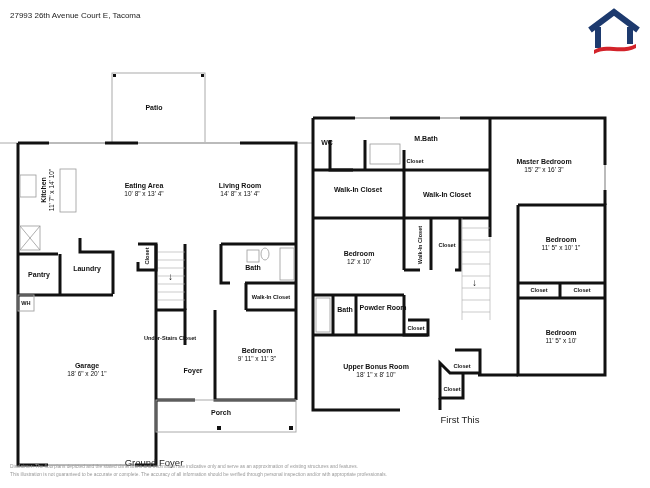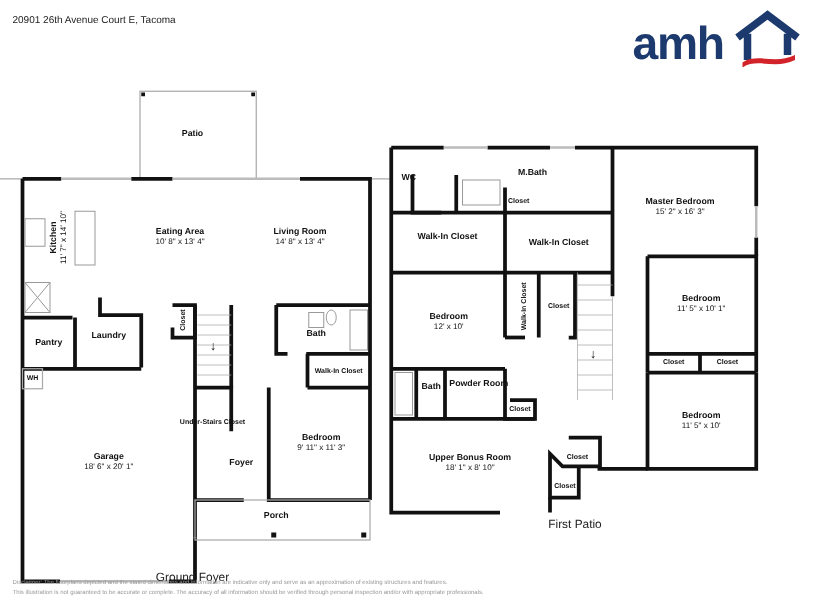--- a/index.html
+++ b/index.html
@@ -12,24 +12,23 @@
   .lbl b { font-weight:bold; font-size:7px; display:block; }
   .lbl span { display:block; }
   .lbl.small b { font-size:5.6px; }
   .vert { transform:translate(-50%,-50%) rotate(-90deg); }
   .floor-title { position:absolute; font-size:9.5px; color:#222; transform:translateX(-50%); }
   .disclaimer { position:absolute; left:10px; top:463px; font-size:4.8px; color:#999; line-height:8px; }
 </style>
 </head>
 <body>
 
-<div class="addr">20901 26th Avenue Court E, Tacoma</div>
+<div class="addr">27993 26th Avenue Court E, Tacoma</div>
 
 <div class="logo">
-  <div class="logo-text">amh</div>
   <svg style="position:absolute;left:80px;top:0" width="60" height="46" viewBox="0 0 60 46">
     <polyline points="4,22 28,4 52,22" fill="none" stroke="#1d3a6e" stroke-width="6" stroke-linejoin="miter"></polyline>
     <polyline points="12,19 12,40" fill="none" stroke="#1d3a6e" stroke-width="6"></polyline>
     <polyline points="44,19 44,36" fill="none" stroke="#1d3a6e" stroke-width="6"></polyline>
     <path d="M8,42 C20,34 34,44 50,36 L50,40 C34,48 20,38 8,46 Z" fill="#d3232a"></path>
   </svg>
 </div>
 
 <svg class="plan" width="650" height="488" viewBox="0 0 650 488">
   <g fill="none" stroke="#aaa" stroke-width="1">
@@ -268,18 +267,18 @@
 <div class="lbl" style="left:376px;top:371px">
     <b>Upper Bonus Room</b>
     <span>18' 1" x 8' 10"</span>
   </div>
 <div class="lbl small" style="left:462px;top:366px">
     <b>Closet</b>
   </div>
 <div class="lbl small" style="left:452px;top:389px">
     <b>Closet</b>
   </div>
-<div class="floor-title" style="left:460px;top:414px">First Patio</div>
+<div class="floor-title" style="left:460px;top:414px">First This</div>
 
 <div class="disclaimer">
   <div>Disclaimer: The floorplans depicted and the stated dimensions and information are indicative only and serve as an approximation of existing structures and features.</div>
   <div>This illustration is not guaranteed to be accurate or complete. The accuracy of all information should be verified through personal inspection and/or with appropriate professionals.</div>
 </div>
 
 </body></html>

